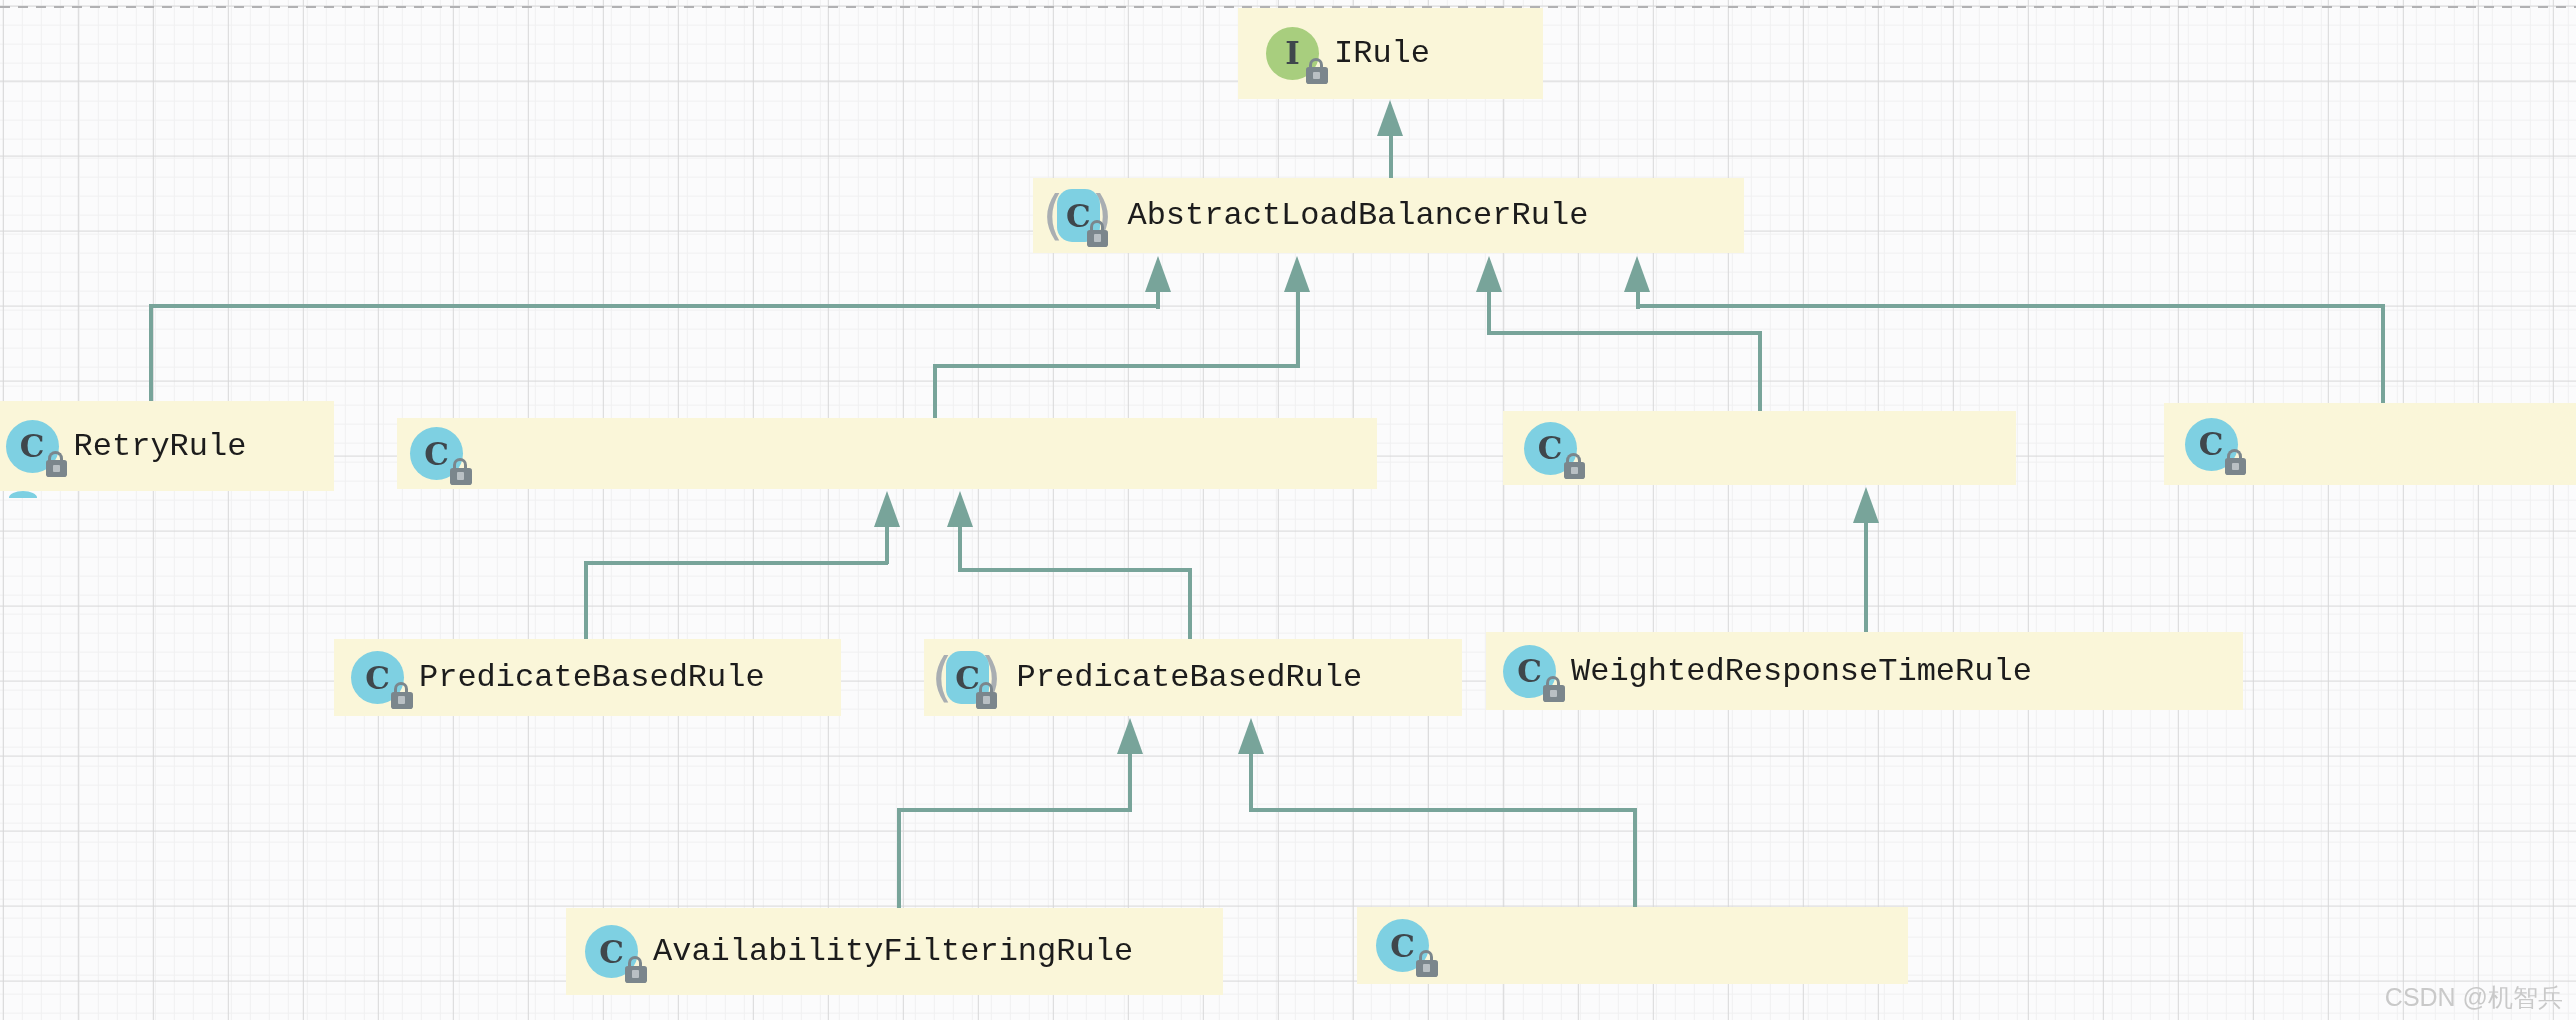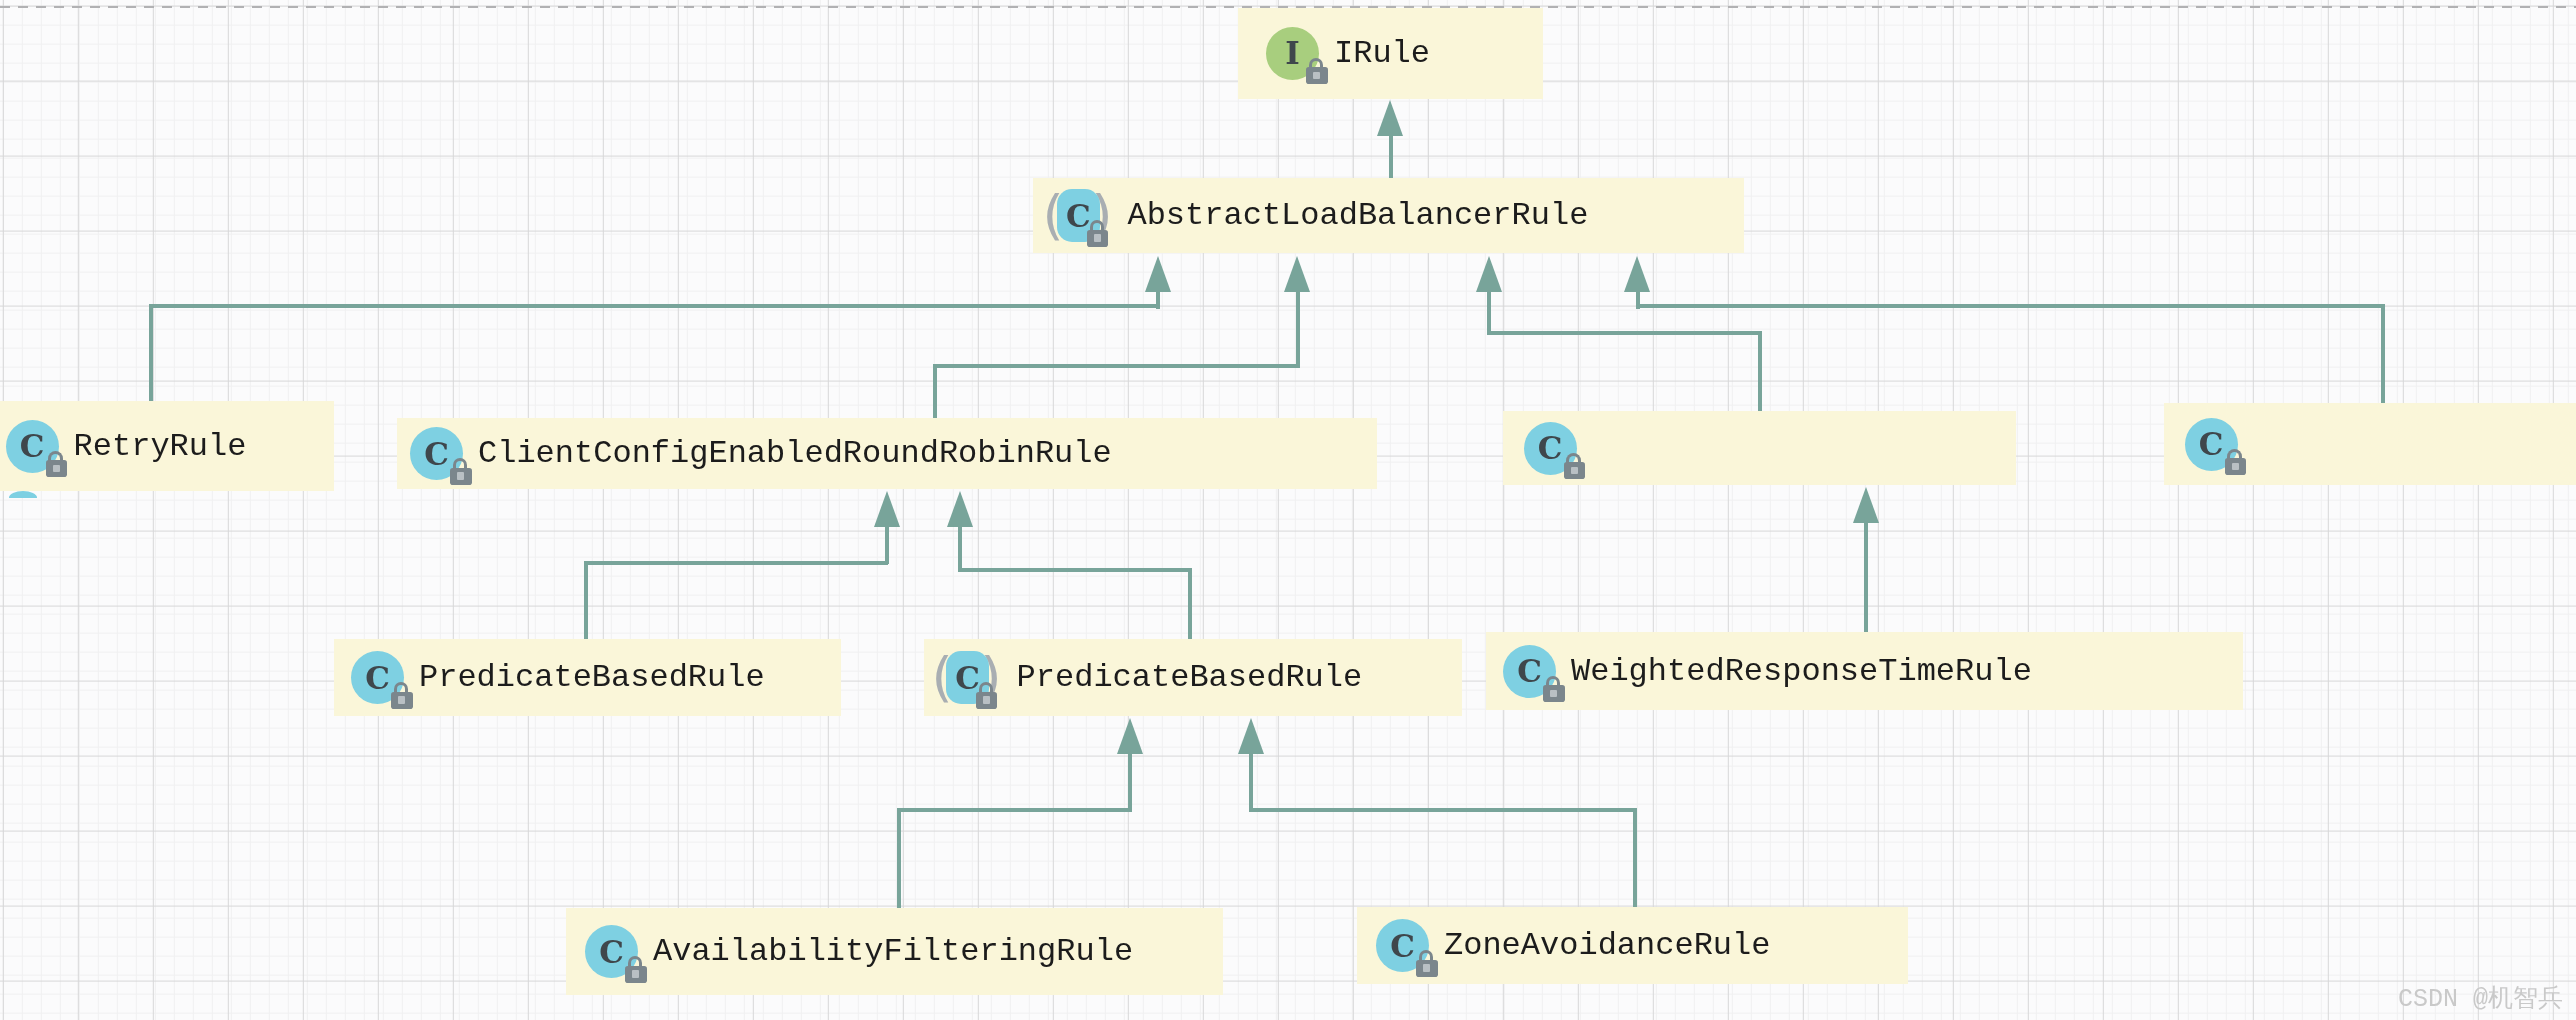--- a/index.html
+++ b/index.html
@@ -65,21 +65,21 @@
     content:"";position:absolute;left:7.5px;top:4.7px;width:6.6px;height:7.5px;
     background:#b9c0c4;border-radius:0.9px;
   }
   .node-fragment{
     position:absolute;width:28px;height:6.6px;background:#7ed0e2;
     border-radius:14px 14px 0 0 / 6.6px 6.6px 0 0;z-index:2;
   }
   .watermark{
     position:absolute;right:13px;bottom:5.6px;z-index:4;
     font-size:25px;color:#c9c9c9;
-    font-family:Liberation Mono, monospace;
+    font-family:Liberation Sans, sans-serif;
   }
 </style>
 </head>
 <body>
 
 <div class="canvas">
   <div class="page-divider"></div>
   <div class="edge-layer">
       <div class="seg" style="left: 1389px; top: 130px; width: 3.8px; height: 51px;"></div>
       <div class="arrowhead" style="left: 1377px; top: 100px;"></div>
@@ -136,21 +136,20 @@
       <div class="node" style="left: 0px; top: 401px; width: 334px; height: 90px; padding-left: 5.6px;">
         <span class="icon-wrap">
           <span class="bubble class">C<span class="lock"></span></span>
         </span>
         <span class="label">RetryRule</span>
       </div>
       <div class="node" style="left: 397px; top: 418px; width: 980px; height: 71px; padding-left: 13px;">
         <span class="icon-wrap">
           <span class="bubble class">C<span class="lock"></span></span>
         </span>
-        <span class="label">ClientConfigEnabledRoundRobinRule</span>
       </div>
       <div class="node" style="left: 1503px; top: 411px; width: 513px; height: 74px; padding-left: 20.7px;">
         <span class="icon-wrap">
           <span class="bubble class">C<span class="lock"></span></span>
         </span>
       </div>
       <div class="node" style="left: 2164px; top: 403px; width: 413px; height: 82px; padding-left: 20.7px;">
         <span class="icon-wrap">
           <span class="bubble class">C<span class="lock"></span></span>
         </span>
@@ -178,19 +177,18 @@
       <div class="node" style="left: 566px; top: 908px; width: 657px; height: 87px; padding-left: 19px;">
         <span class="icon-wrap">
           <span class="bubble class">C<span class="lock"></span></span>
         </span>
         <span class="label">AvailabilityFilteringRule</span>
       </div>
       <div class="node" style="left: 1357px; top: 907px; width: 551px; height: 77px; padding-left: 19px;">
         <span class="icon-wrap">
           <span class="bubble class">C<span class="lock"></span></span>
         </span>
-        <span class="label">ZoneAvoidanceRule</span>
       </div>
       <div class="node-fragment" style="left: 9.4px; top: 491px;"></div>
     </div>
   <span class="watermark">CSDN @机智兵</span>
 </div>
 
 
 </body></html>

